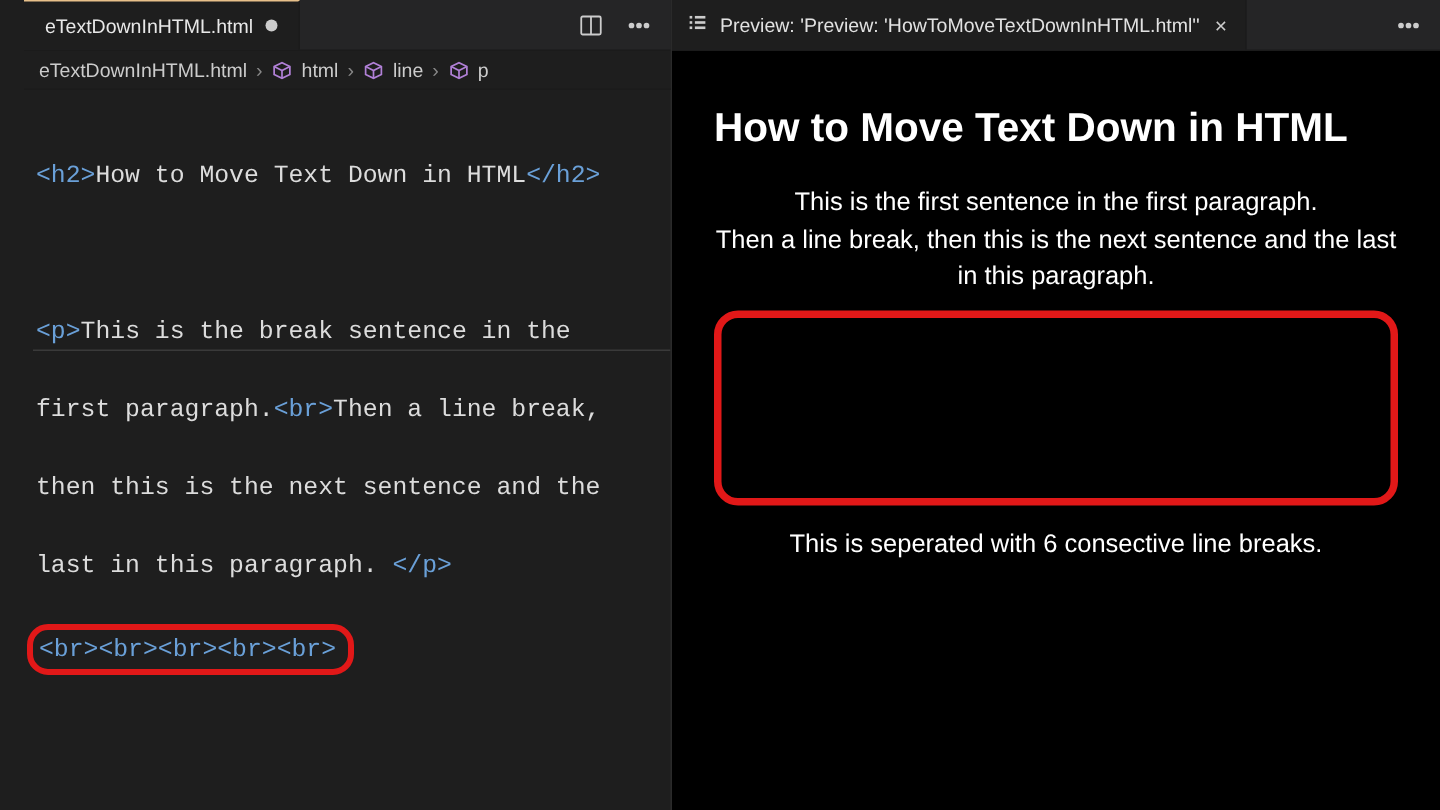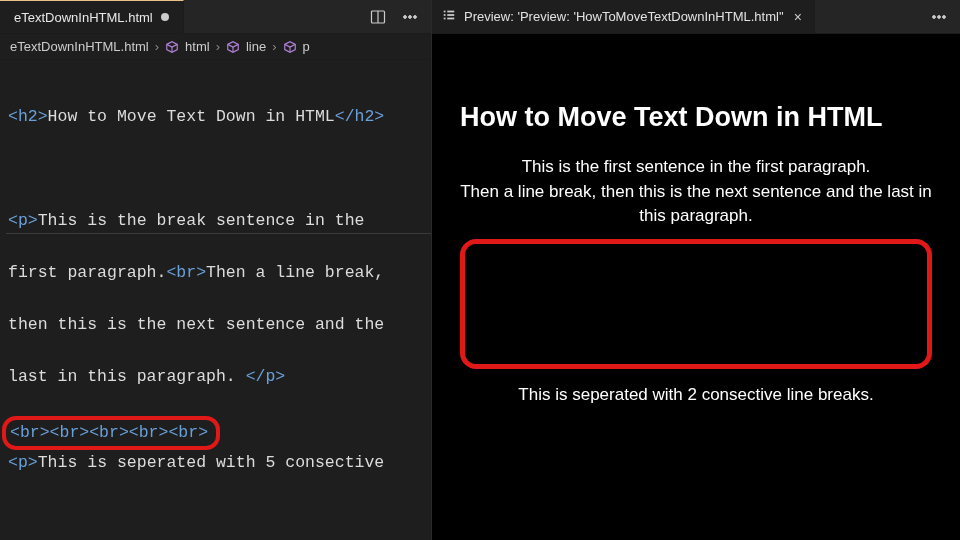--- a/index.html
+++ b/index.html
@@ -4,21 +4,21 @@
 <style>
   * { box-sizing: border-box; margin: 0; padding: 0; }
   html, body {
     width: 960px; height: 540px; overflow: hidden;
     background: #1e1e1e; color: #d4d4d4;
     font-family: "Segoe UI", Arial, sans-serif;
   }
   .app { display: flex; width: 100%; height: 100%; }
 
   
-  .editor-pane { width: 432px; height: 100%; display: flex; flex-direction: column; border-right: 1px solid #2a2a2a; }
+  .editor-pane { width: 432px; height: 100%; display: flex; flex-direction: column; border-right: 1px solid #2a2a2a; margin-left: 16px; }
   .tabbar { height: 34px; background: #252526; display: flex; align-items: stretch; border-bottom: 1px solid #1b1b1b; }
   .tab {
     display: flex; align-items: center; gap: 8px;
     padding: 0 14px; background: #1e1e1e; border-top: 1px solid #007acc33;
     border-right: 1px solid #1b1b1b; font-size: 13px; color: #e8e8e8; white-space: nowrap;
   }
   .tab.active { border-top: 1px solid #e7c08a; background: #1e1e1e; }
   .tab .dirty { width: 8px; height: 8px; border-radius: 50%; background: #cccccc; }
   .tab-actions { margin-left: auto; display: flex; align-items: center; gap: 14px; padding: 0 12px; color: #c8c8c8; }
   .icon-btn { width: 18px; height: 18px; display: inline-flex; align-items: center; justify-content: center; cursor: pointer; }
@@ -42,21 +42,21 @@
   .tok-text { color: #dcdcdc; }
   .line { padding-left: 2px; }
   .line.break-highlight {
     display: inline-block;
     border: 4px solid #e11818; border-radius: 14px;
     background: #1e1e1e; padding: 0 8px 0 4px; margin-left: -4px;
   }
   .line.hairline { box-shadow: inset 0 -1px 0 #3a3a3a; }
 
   
-  .preview-pane { flex: 1; height: 100%; display: flex; flex-direction: column; background: #000000; gap: 32px; }
+  .preview-pane { flex: 1; height: 100%; display: flex; flex-direction: column; background: #000000; }
   .tabbar-r { height: 34px; background: #252526; display: flex; align-items: stretch; border-bottom: 1px solid #1b1b1b; }
   .tab-r {
     display: flex; align-items: center; gap: 8px; padding: 0 10px;
     background: #1e1e1e; border-right: 1px solid #1b1b1b;
     font-size: 13px; color: #e2e2e2; max-width: 470px; white-space: nowrap;
   }
   .tab-r .close { font-size: 14px; color: #cccccc; cursor: pointer; padding: 0 2px; }
   .tab-r-actions { margin-left: auto; display: flex; align-items: center; padding: 0 12px; color: #c8c8c8; }
 
   .preview-body {
@@ -131,21 +131,20 @@
     </div>
 
     <div class="code">
 <div class="line"><span class="tok-tag">&lt;h2&gt;</span><span class="tok-text">How to Move Text Down in HTML</span><span class="tok-tag">&lt;/h2&gt;</span></div>
 <div class="line">&nbsp;</div>
 <div class="line hairline"><span class="tok-tag">&lt;p&gt;</span><span class="tok-text">This is the break sentence in the</span></div>
 <div class="line"><span class="tok-text">first paragraph.</span><span class="tok-tag">&lt;br&gt;</span><span class="tok-text">Then a line break,</span></div>
 <div class="line"><span class="tok-text">then this is the next sentence and the</span></div>
 <div class="line"><span class="tok-text">last in this paragraph. </span><span class="tok-tag">&lt;/p&gt;</span></div>
 <div class="line break-highlight"><span class="tok-tag">&lt;br&gt;&lt;br&gt;&lt;br&gt;&lt;br&gt;&lt;br&gt;</span></div>
-<div class="line"><span class="tok-tag">&lt;p&gt;</span><span class="tok-text">This is seperated with 5 consective</span></div>
 
 
 
 
     </div>
   </div>
 
   <div class="preview-pane">
     <div class="tabbar-r">
       <div class="tab-r">
@@ -173,17 +172,17 @@
       </div>
     </div>
 
     <div class="preview-body">
       <h2>How to Move Text Down in HTML</h2>
       <p>
         <span>This is the first sentence in the first paragraph.</span><br>
         <span>Then a line break, then this is the next sentence and the last in this paragraph.</span>
       </p>
       <div class="spacer-box"></div>
-      <p>This is seperated with 2 consective line breaks.</p>
+      <p>This is seperated with 6 consective line breaks.</p>
     </div>
   </div>
 
 </div>
 
 </body></html>

